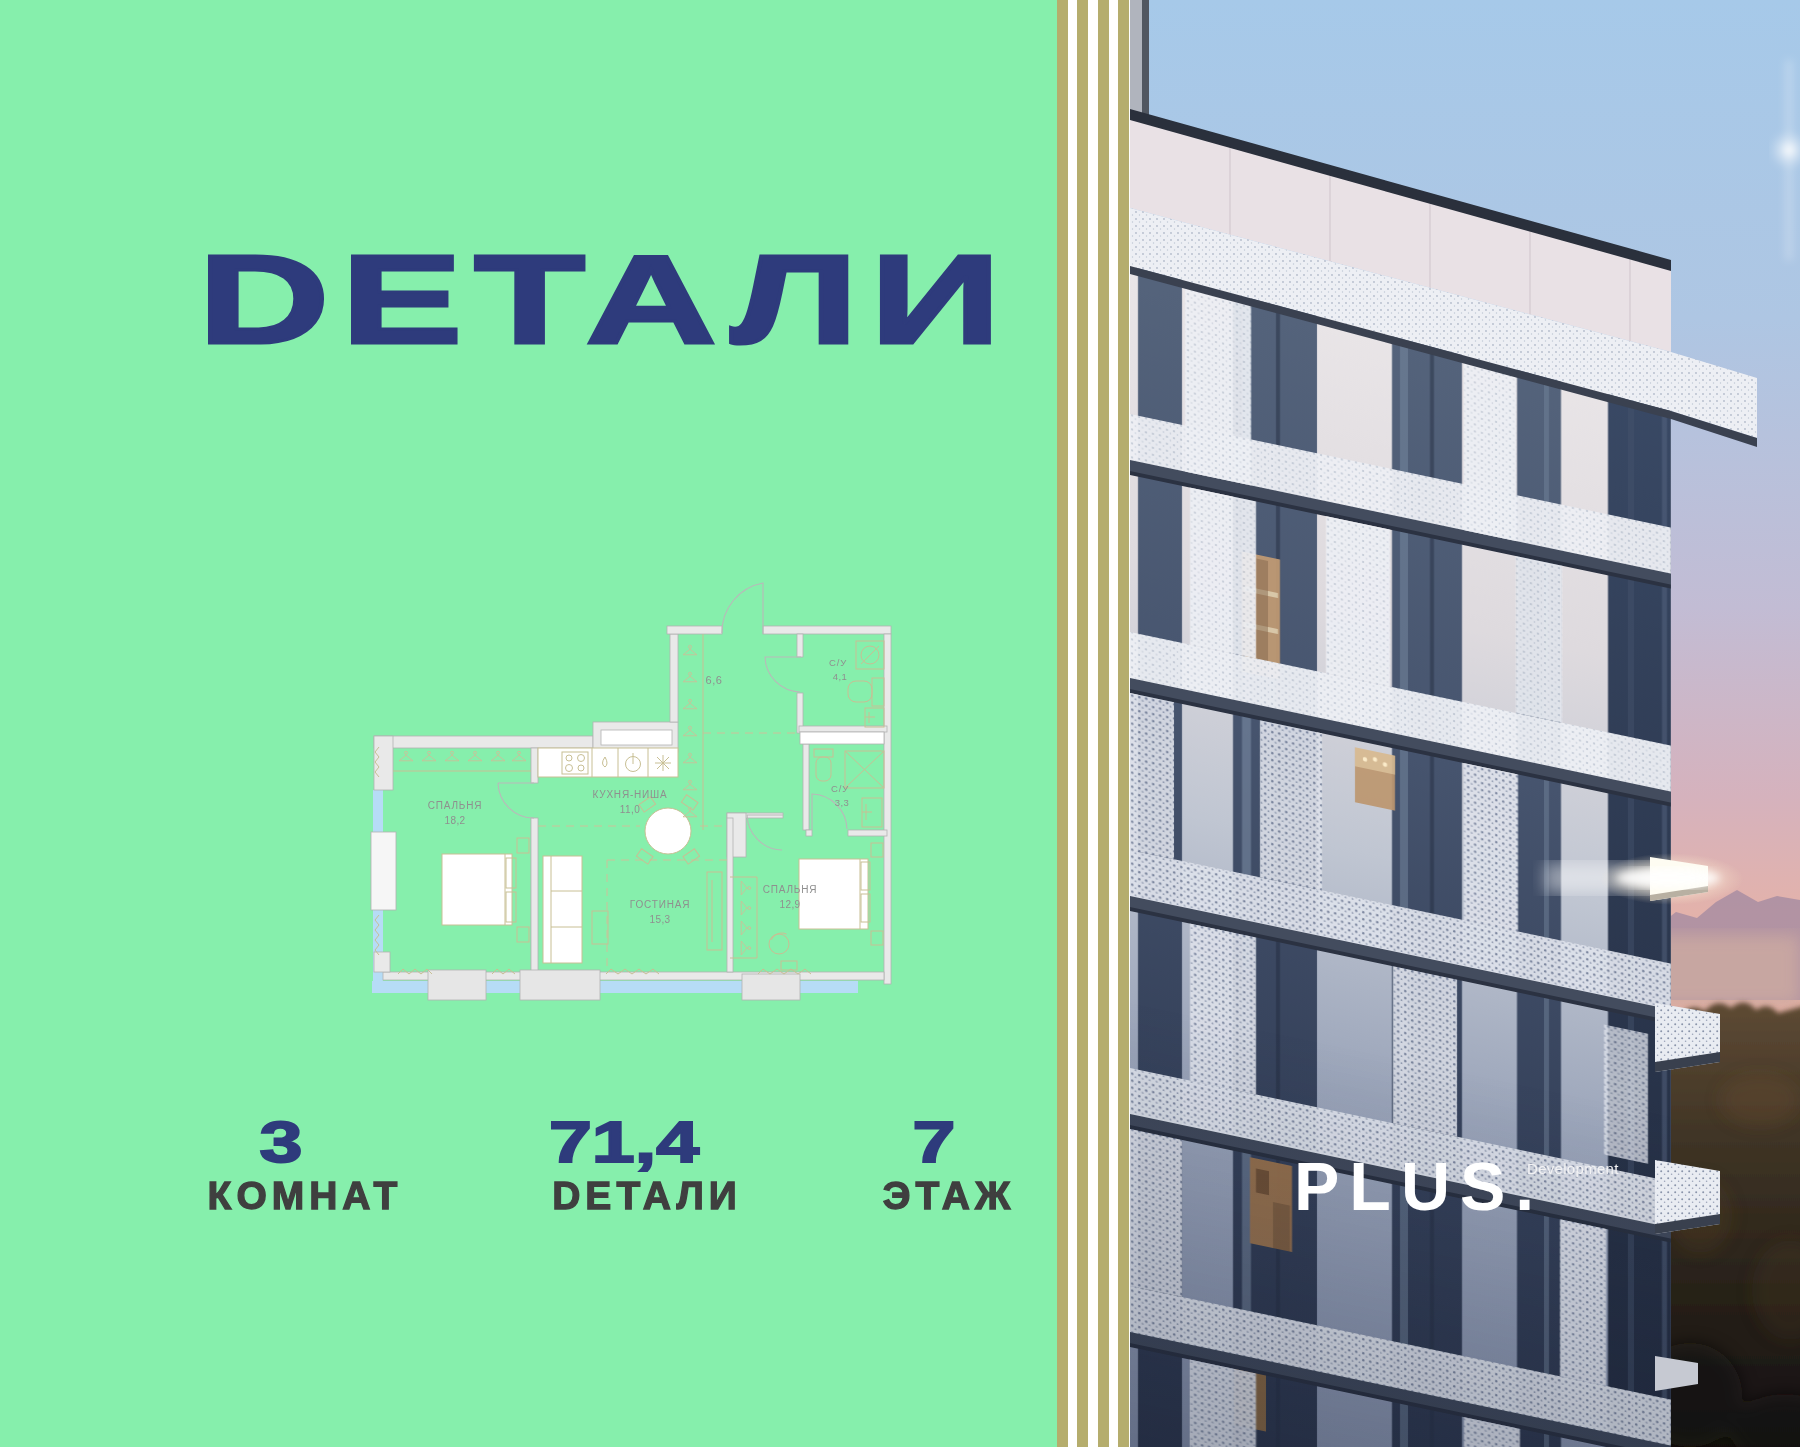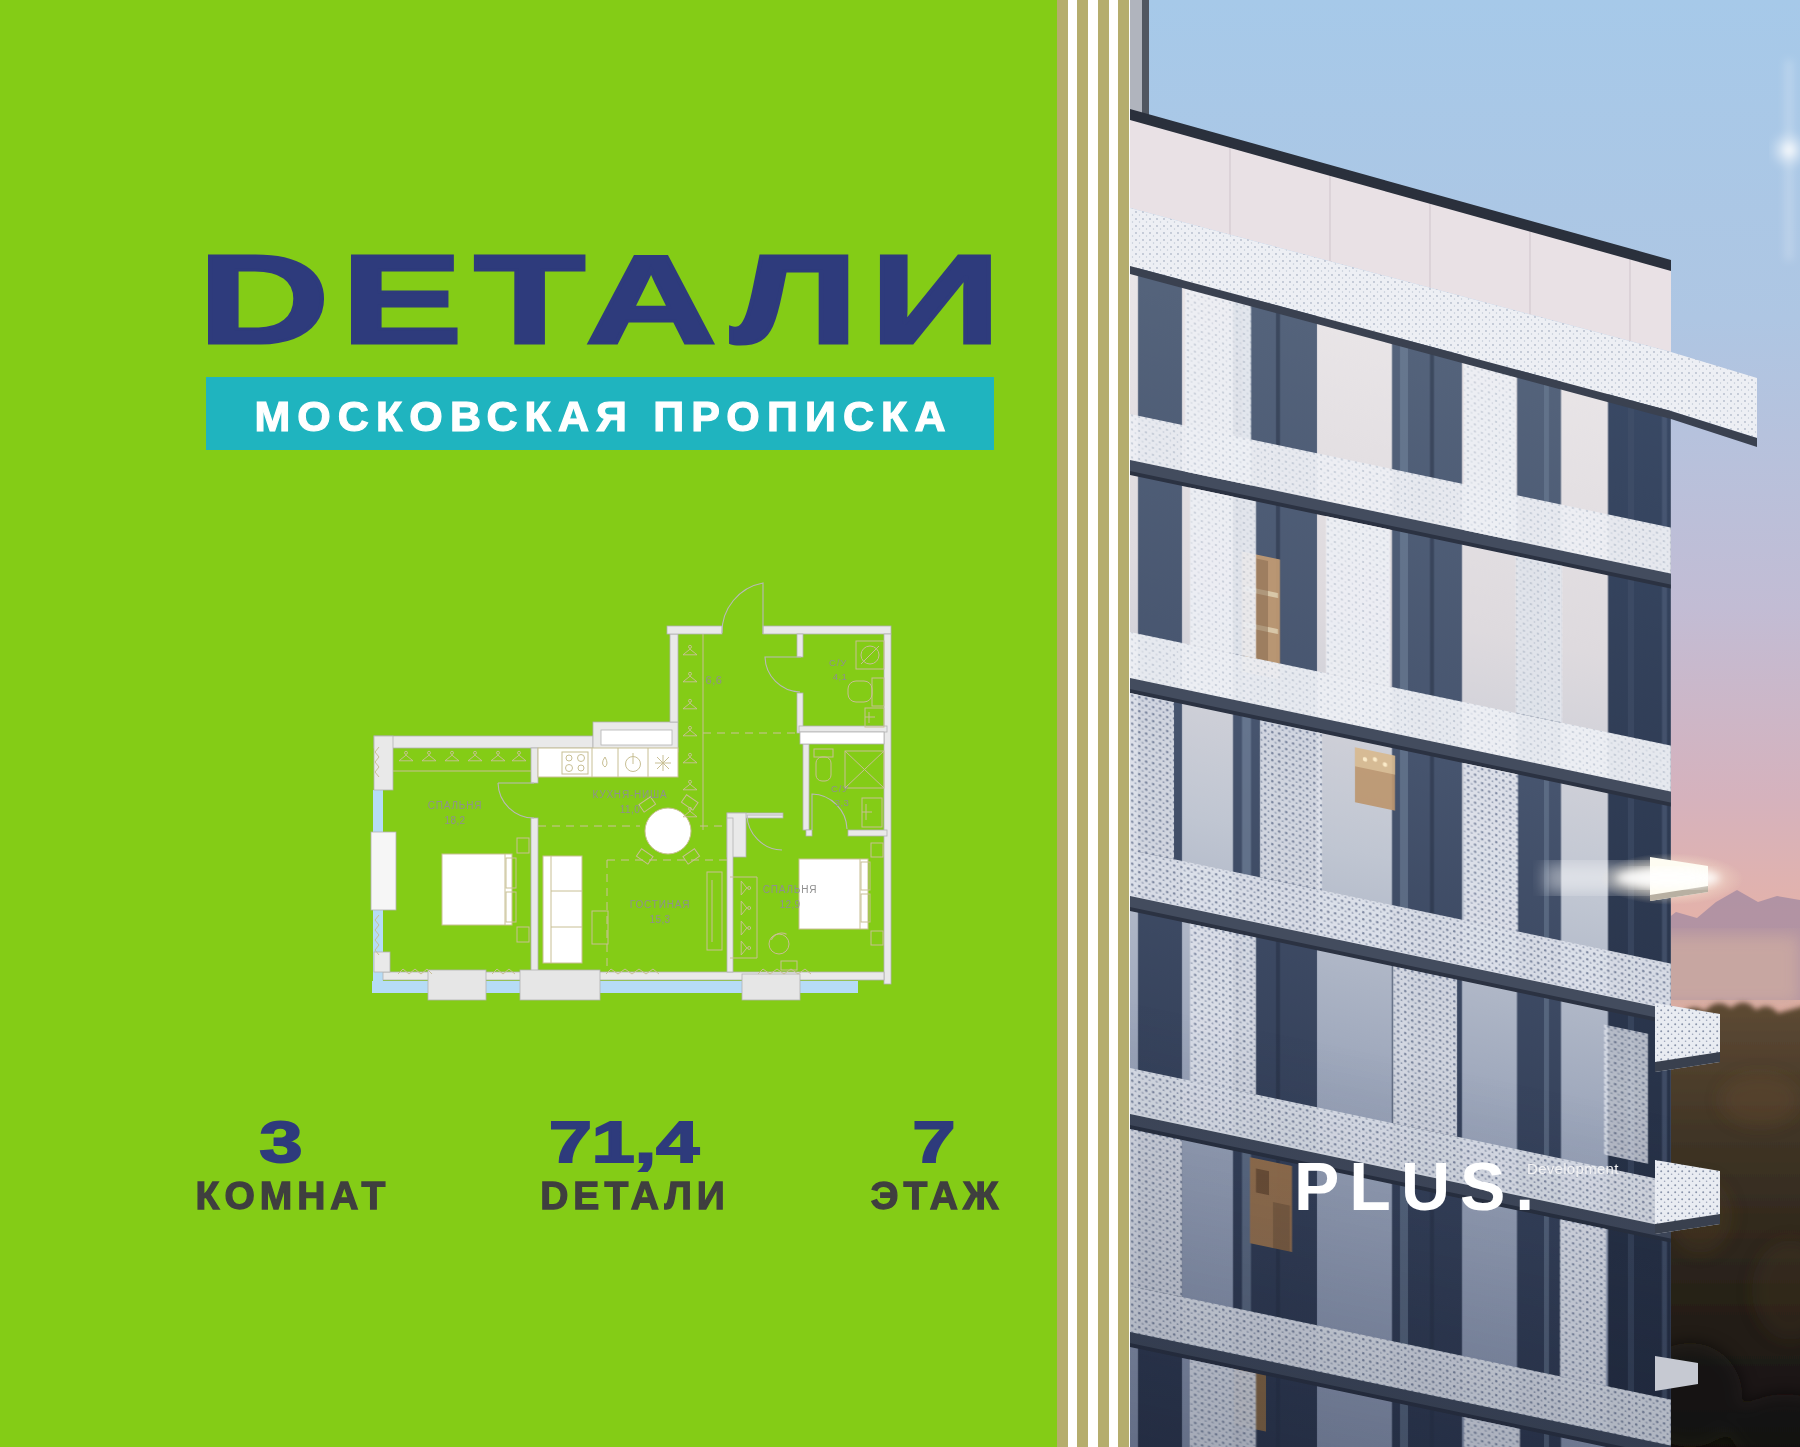--- a/index.html
+++ b/index.html
@@ -1,41 +1,38 @@
 <!DOCTYPE html>
 <html><head>
 <meta charset="utf-8">
 <style>
   html,body{margin:0;padding:0;}
   body{width:1800px;height:1447px;overflow:hidden;background:#ffffff;
        font-family:"Liberation Sans", sans-serif;}
-  .page{position:relative;width:1768px;height:1447px;background:#84cc16;}
+  .page{position:relative;width:1768px;height:1447px;background:#86efac;}
   .abs{position:absolute;}
   .logo{left:198px;top:237px;font-size:126px;font-weight:bold;color:#2e3b7c;
         line-height:1;letter-spacing:8px;transform:scaleX(1.445);-webkit-text-stroke:3px #2e3b7c;transform-origin:left top;
         white-space:nowrap;}
   .banner{left:206px;top:377px;width:788px;height:73px;background:#1fb4bf;}
   .banner span{position:absolute;left:0;right:0;top:0;bottom:0;
         text-align:center;color:#ffffff;font-weight:bold;font-size:43px;-webkit-text-stroke:1.2px #ffffff;
         line-height:78px;letter-spacing:7.1px;text-indent:7px;white-space:nowrap;}
   .num{font-size:58px;font-weight:bold;color:#2e3b7c;line-height:1;text-align:center;transform:scaleX(1.33);-webkit-text-stroke:2px #2e3b7c;}
   .lbl{font-size:39px;font-weight:bold;color:#3f3f3f;line-height:1;text-align:center;
-       letter-spacing:5px;-webkit-text-stroke:1.3px #3f3f3f;}
+       letter-spacing:5px;margin-left:12px;-webkit-text-stroke:1.3px #3f3f3f;}
   .stripes{left:1057px;top:0;width:74px;height:1447px;
        background:repeating-linear-gradient(to right,#b5ad6d 0px,#b5ad6d 11px,#ffffff 11px,#ffffff 20.3px);}
 </style>
 </head>
 <body>
 <div class="page">
 
   <div class="abs logo">DЕТАЛИ</div>
 
-  <div class="abs banner">
-      <span>МОСКОВСКАЯ ПРОПИСКА</span>
-    </div>
 
   <svg class="abs" style="left:350px;top:560px;" width="570" height="450" viewBox="350 560 570 450" id="plan">
     <defs>
       <g id="hgr" stroke="#cac199" stroke-width="0.9" fill="none">
         <circle cx="0" cy="-5.2" r="1.5"></circle>
         <path d="M0,-3.7 L0,-2.8 M-7,2.8 L0,-2.8 L7,2.8 Z"></path>
       </g>
     </defs>
     <g id="glazing" fill="#b6dcf6" stroke="none">
 

